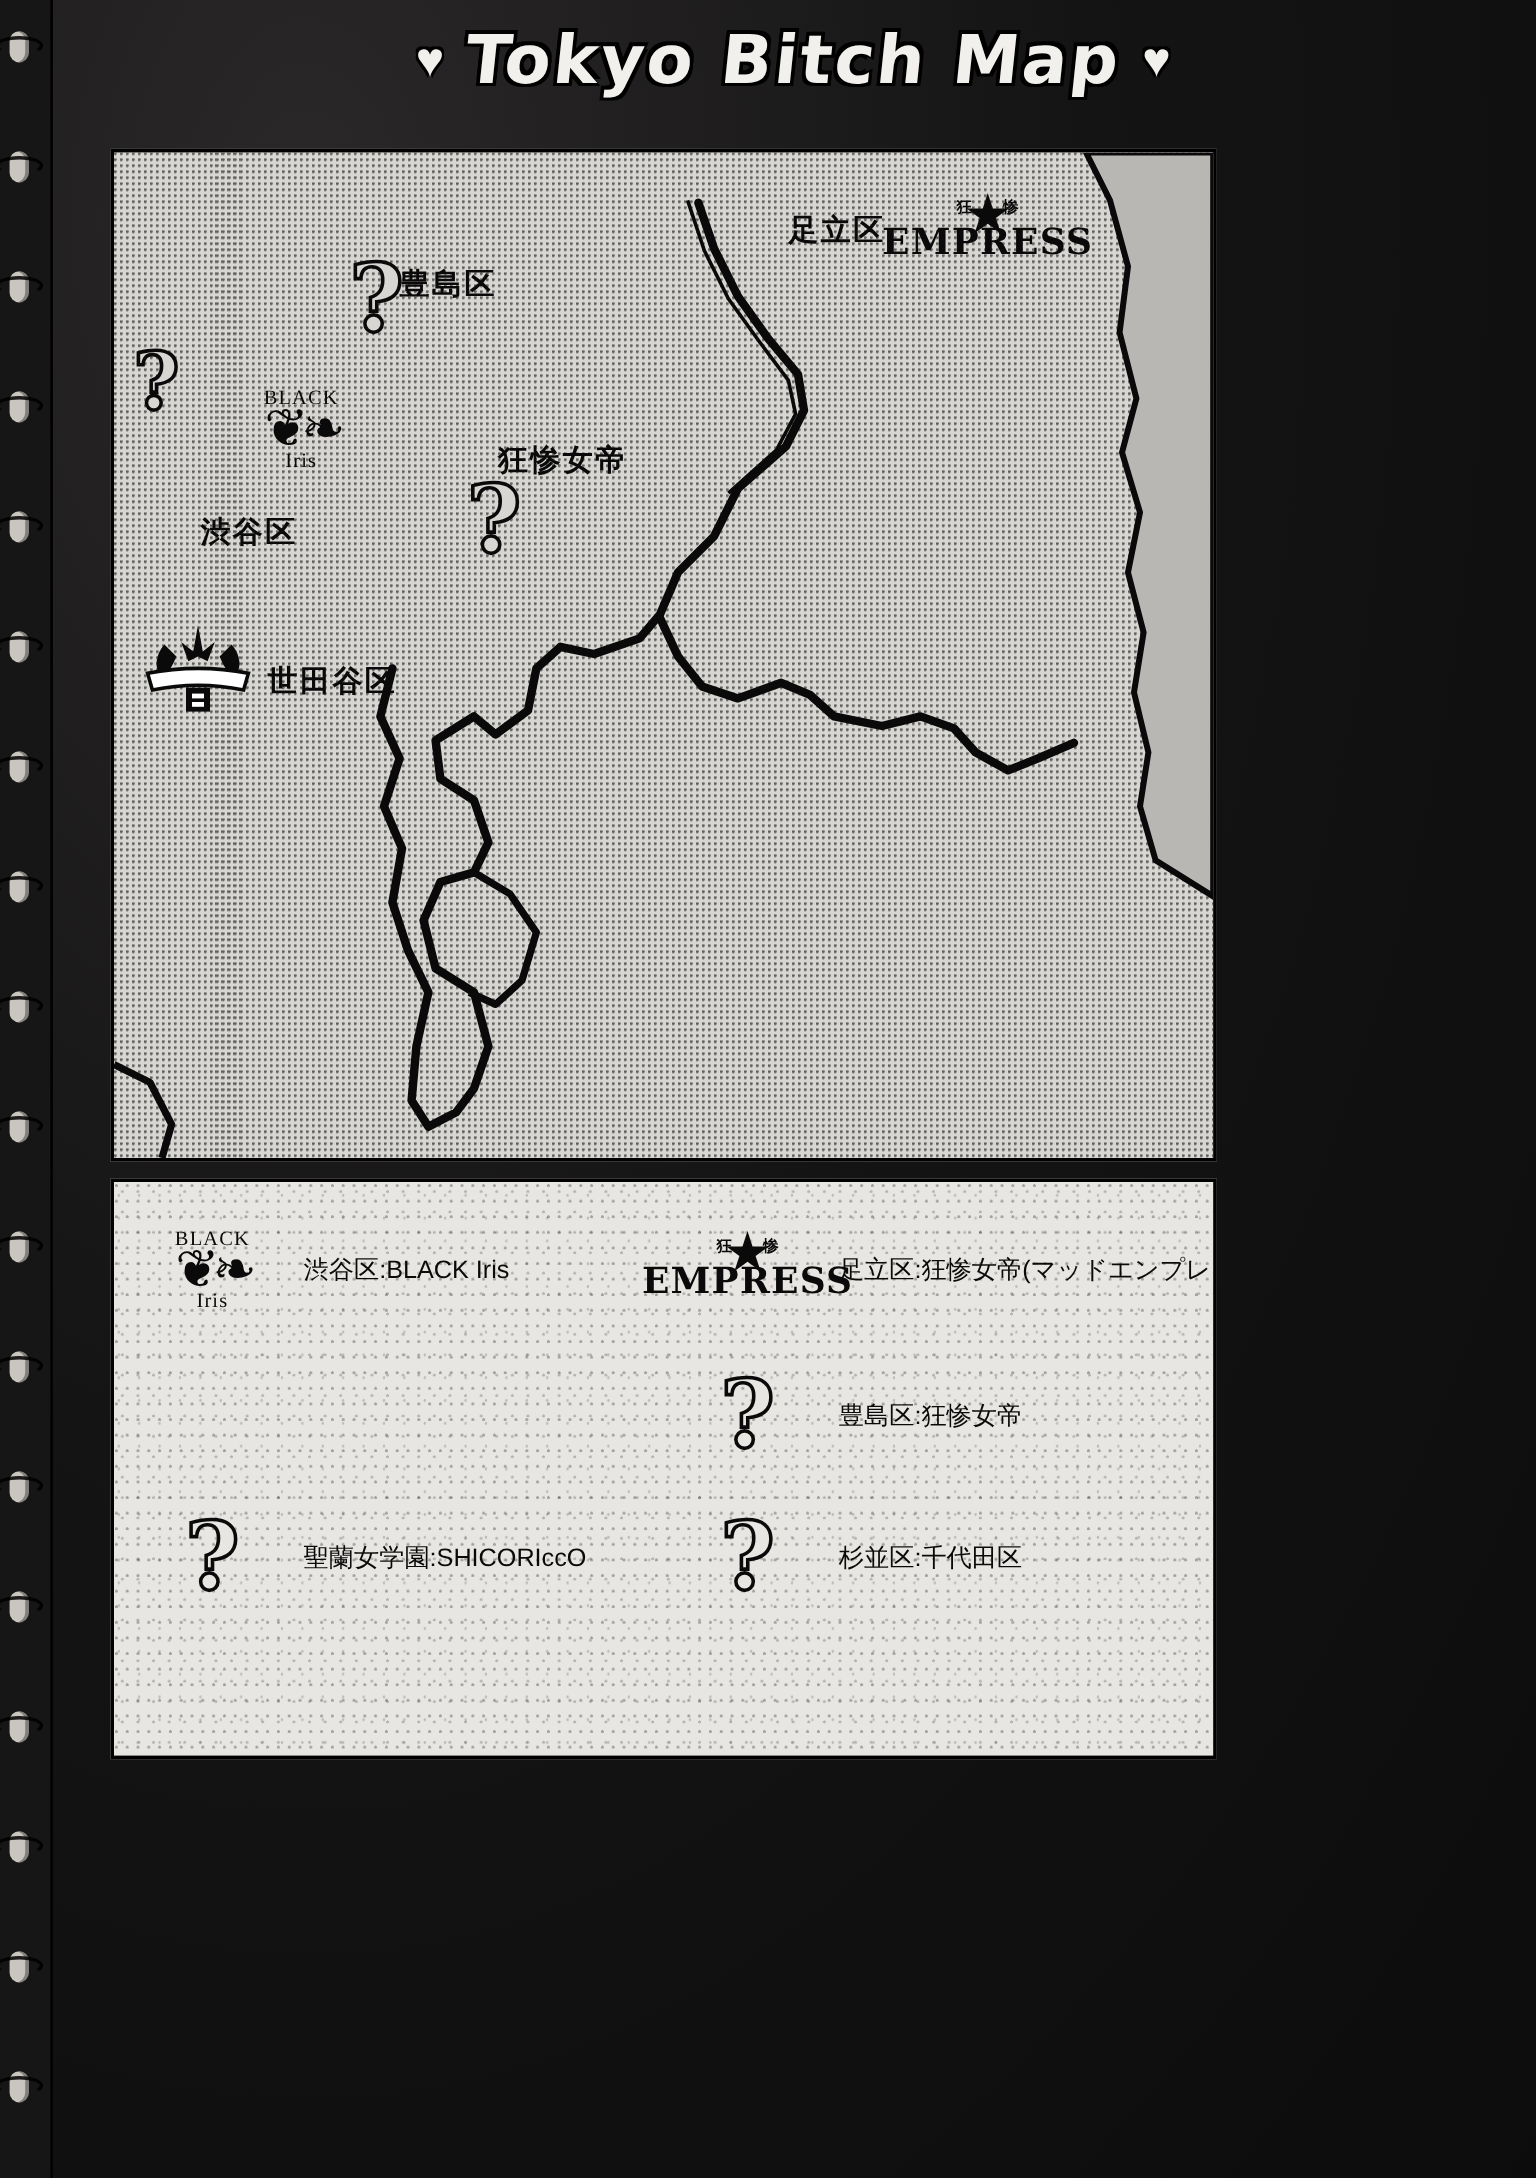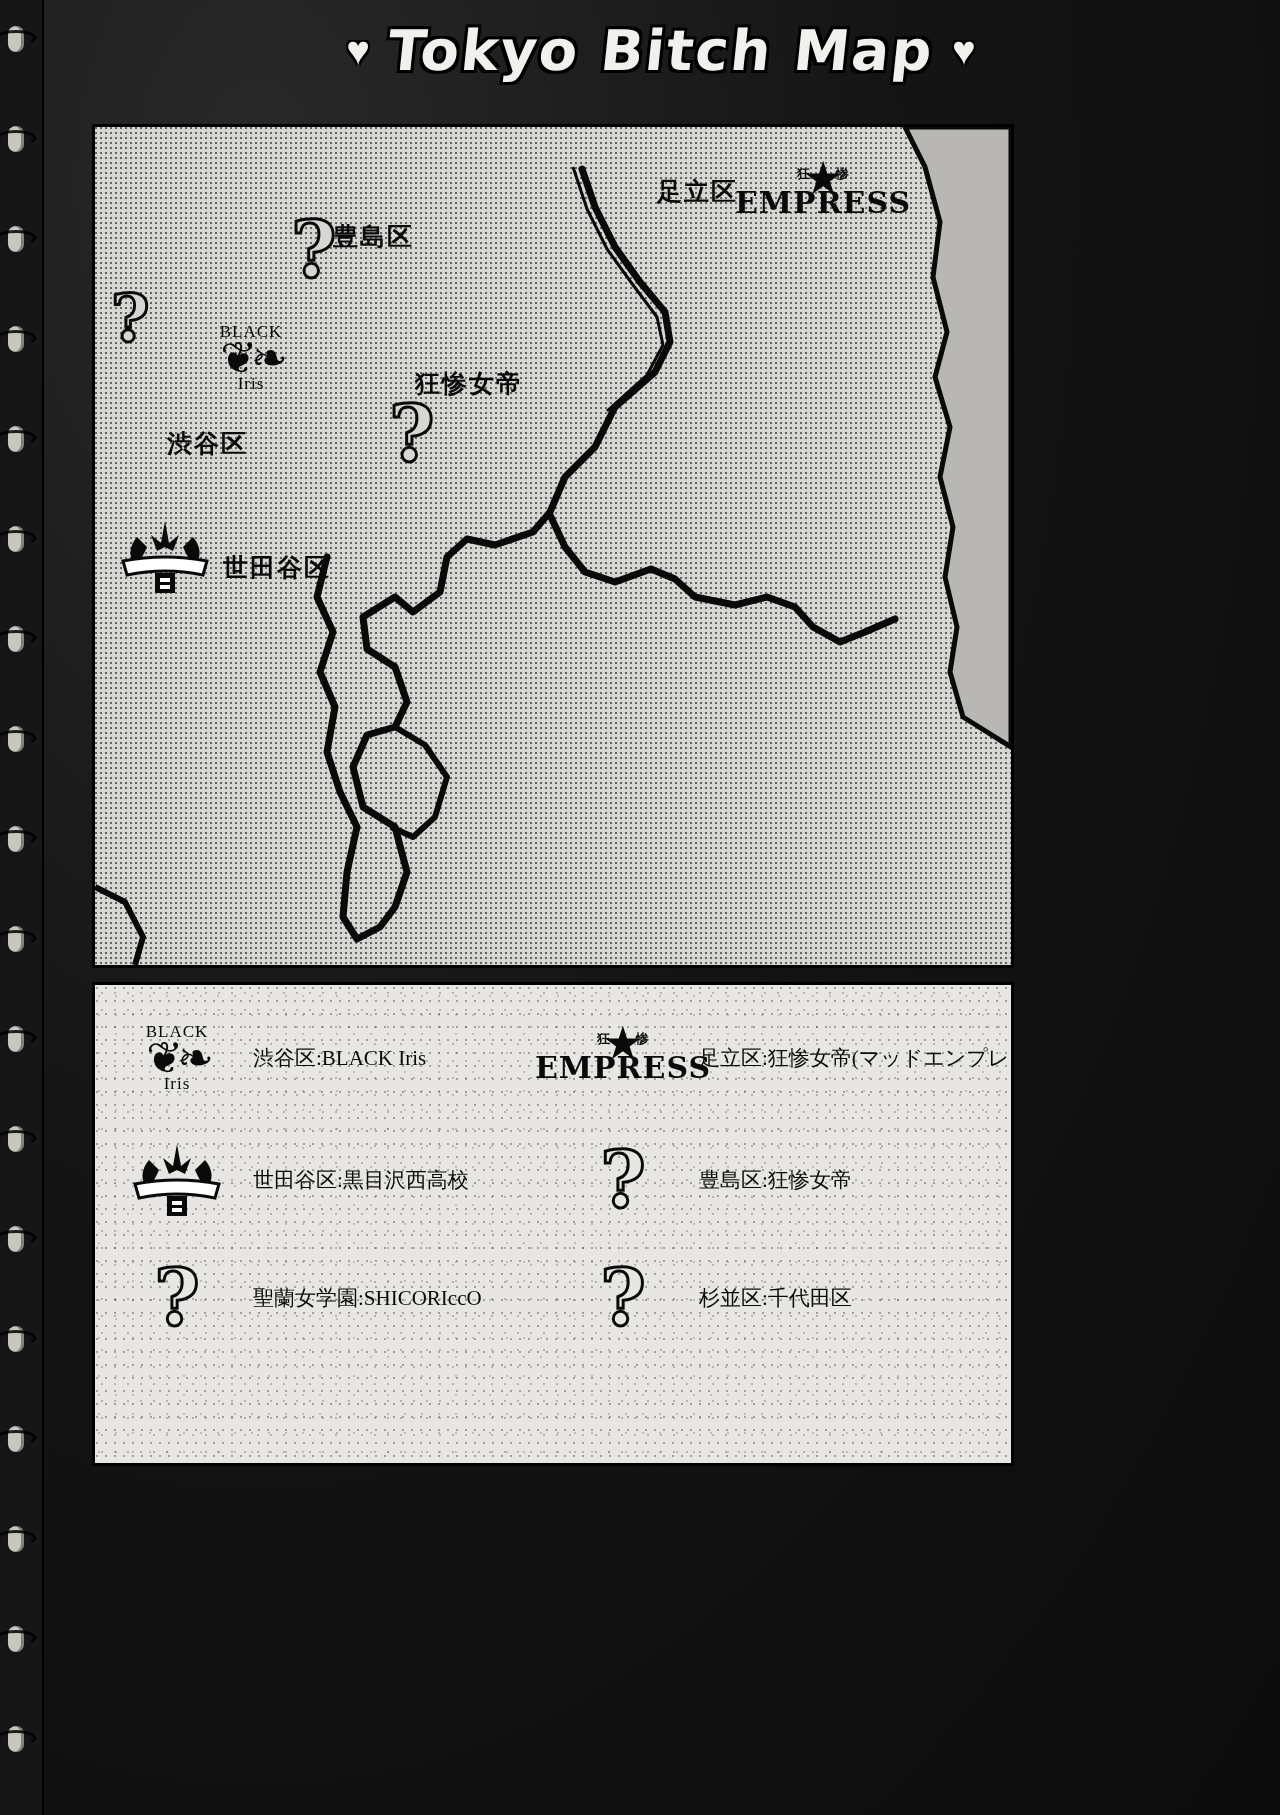--- a/index.html
+++ b/index.html
@@ -182,21 +182,21 @@
     align-items: center;
     gap: 16px;
   }
   .legend-item .sym {
     width: 120px;
     height: 110px;
     position: relative;
     flex: 0 0 120px;
   }
   .legend-item .txt {
-    font-family: Liberation Serif, serif;
+    font-family: Liberation Sans, sans-serif;
     font-size: 21px;
     color: #0a0a0a;
     white-space: nowrap;
     text-align: right;
   }
   .sym .iris, .sym .crest, .sym .empress, .sym .qmark {
     position: absolute;
     left: 50%;
     top: 50%;
     transform: translate(-50%, -50%);
@@ -323,36 +323,20 @@
     <div class="sym">
       <div class="empress">
         <div class="kanji">狂惨</div>
         <div class="star">★</div>
         <div class="name">EMPRESS</div>
       </div>
     </div>
     <div class="txt">足立区:狂惨女帝(マッドエンプレス)</div>
   </div>
 
-  <div class="legend-item" style="left:22px; top:140px;">
-    <div class="sym">
-      <div class="crest">
-        <svg viewBox="0 0 96 80">
-          <path d="M48 4 L52 26 L62 18 L56 34 L48 30 L40 34 L34 18 L44 26 Z" fill="#0a0a0a"></path>
-          <path d="M20 20 Q8 34 18 50 Q26 40 30 30 Z" fill="#0a0a0a"></path>
-          <path d="M76 20 Q88 34 78 50 Q70 40 66 30 Z" fill="#0a0a0a"></path>
-          <path d="M6 44 Q48 36 90 44 L86 58 Q48 50 10 58 Z" fill="#ffffff" stroke="#0a0a0a" stroke-width="3"></path>
-          <rect x="38" y="56" width="20" height="20" fill="#0a0a0a"></rect>
-          <rect x="43" y="61" width="10" height="4" fill="#ffffff"></rect>
-          <rect x="43" y="68" width="10" height="4" fill="#ffffff"></rect>
-        </svg>
-      </div>
-    </div>
-    <div class="txt">世田谷区:黒目沢西高校</div>
-  </div>
 
   <div class="legend-item" style="left:468px; top:140px;">
     <div class="sym">
       <span class="qmark lg">?</span>
     </div>
     <div class="txt">豊島区:狂惨女帝</div>
   </div>
 
   <div class="legend-item" style="left:22px; top:258px;">
     <div class="sym">

